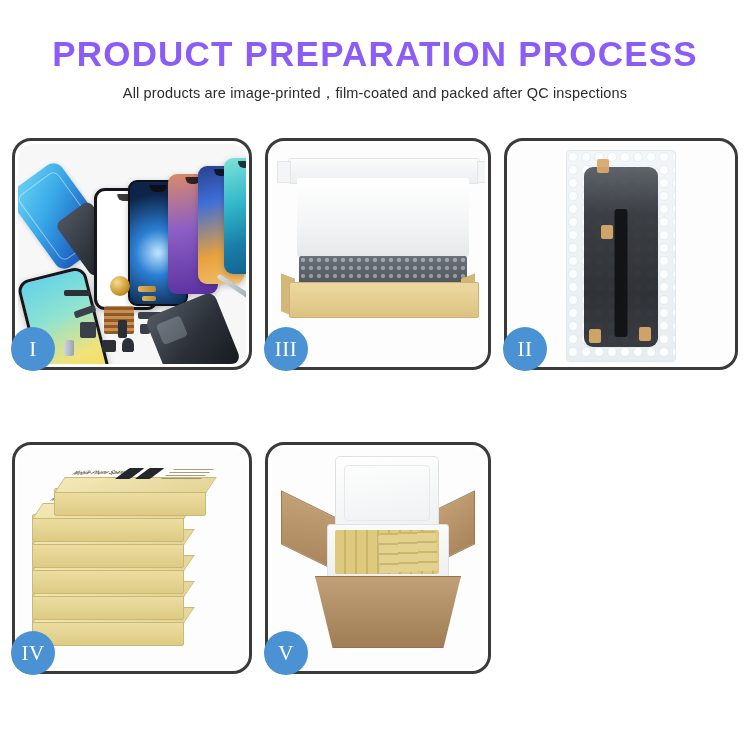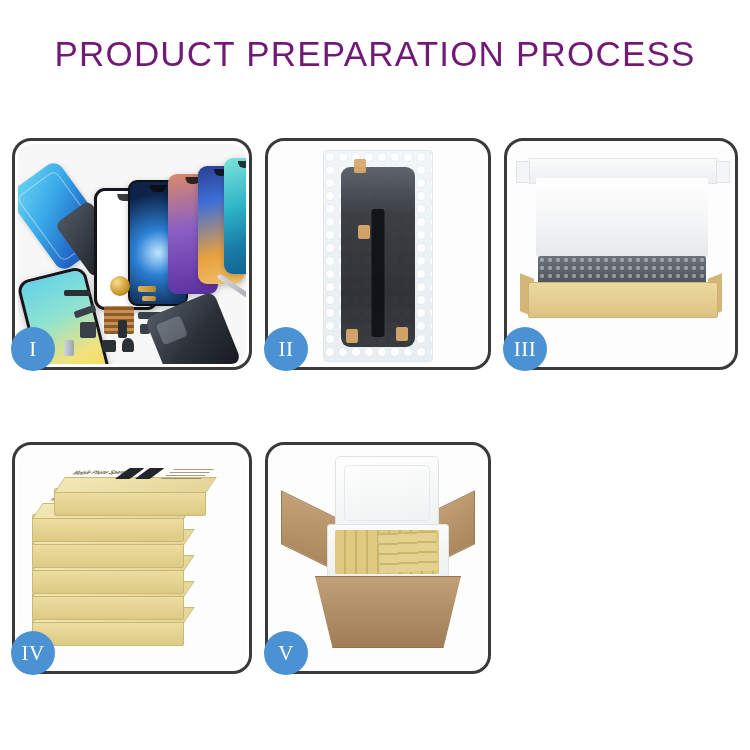--- a/index.html
+++ b/index.html
@@ -7,22 +7,22 @@
     width:750px;height:750px;
     background:#ffffff;
     font-family:"Liberation Sans", sans-serif;
     overflow:hidden;
   }
   .page{position:relative;width:750px;height:750px;}
 
   
   .header{padding-top:36px;text-align:center;}
   .title{
-    font-size:35px;letter-spacing:1.2px;font-weight:400;
-    color:#701a75;line-height:1.05;white-space:nowrap;
+    font-size:35px;letter-spacing:1.2px;font-weight:700;
+    color:#8b5cf6;line-height:1.05;white-space:nowrap;
   }
   .subtitle{
     margin-top:11px;font-size:14.5px;color:#2b2b2b;letter-spacing:.15px;
     white-space:nowrap;
   }
 
   
   .grid{
     position:absolute;left:12px;top:138px;
     width:726px;
@@ -263,20 +263,21 @@
   }
   .c-tape{position:absolute;width:18px;height:22px;background:rgba(150,121,84,.55);}
 </style>
 </head>
 <body>
 
 <div class="page">
 
   <div class="header">
     <div class="title">PRODUCT PREPARATION PROCESS</div>
+    <div class="subtitle">All products are image-printed，film-coated and packed after QC inspections</div>
   </div>
 
   <div class="grid">
 
     <div class="panel">
       <div class="stage p1">
         <div class="glass-protector"></div>
         <div class="dark-phone-sm"></div>
         <div class="ph ph-a"></div>
         <div class="ph ph-b"></div>
@@ -298,46 +299,46 @@
         <div class="bit flex" style="left:122px;top:180px;width:10px;height:10px;"></div>
         <div class="bit" style="left:100px;top:176px;width:9px;height:18px;"></div>
         <div class="back-housing"></div>
         <div class="tool"></div>
       </div>
       <div class="badge">I</div>
     </div>
 
     <div class="panel">
       <div class="stage">
+        <div class="m-lid"></div>
+        <div class="m-foam"></div>
+        <div class="m-grayfoam"></div>
+        <div class="m-side-l"></div>
+        <div class="m-side-r"></div>
+        <div class="m-front"></div>
+      </div>
+      <div class="badge">III</div>
+    </div>
+
+    <div class="panel">
+      <div class="stage">
         <div class="bubble-bag">
           <div class="screen-in-bag"></div>
           <div class="flex-strip"></div>
           <div class="tape" style="left:30px;top:8px;"></div>
           <div class="tape" style="left:34px;top:74px;"></div>
           <div class="tape" style="left:22px;top:178px;"></div>
           <div class="tape" style="left:72px;top:176px;"></div>
         </div>
       </div>
       <div class="badge">II</div>
     </div>
 
     <div class="panel">
       <div class="stage">
-        <div class="m-lid"></div>
-        <div class="m-foam"></div>
-        <div class="m-grayfoam"></div>
-        <div class="m-side-l"></div>
-        <div class="m-side-r"></div>
-        <div class="m-front"></div>
-      </div>
-      <div class="badge">III</div>
-    </div>
-
-    <div class="panel">
-      <div class="stage">
         <div class="stack">
           <div class="sbox" style="left:0;top:152px;">
               <div class="lid"></div>
             </div>
           <div class="sbox" style="left:0;top:126px;">
               <div class="lid"></div>
             </div>
           <div class="sbox" style="left:0;top:100px;">
               <div class="lid"></div>
             </div>

